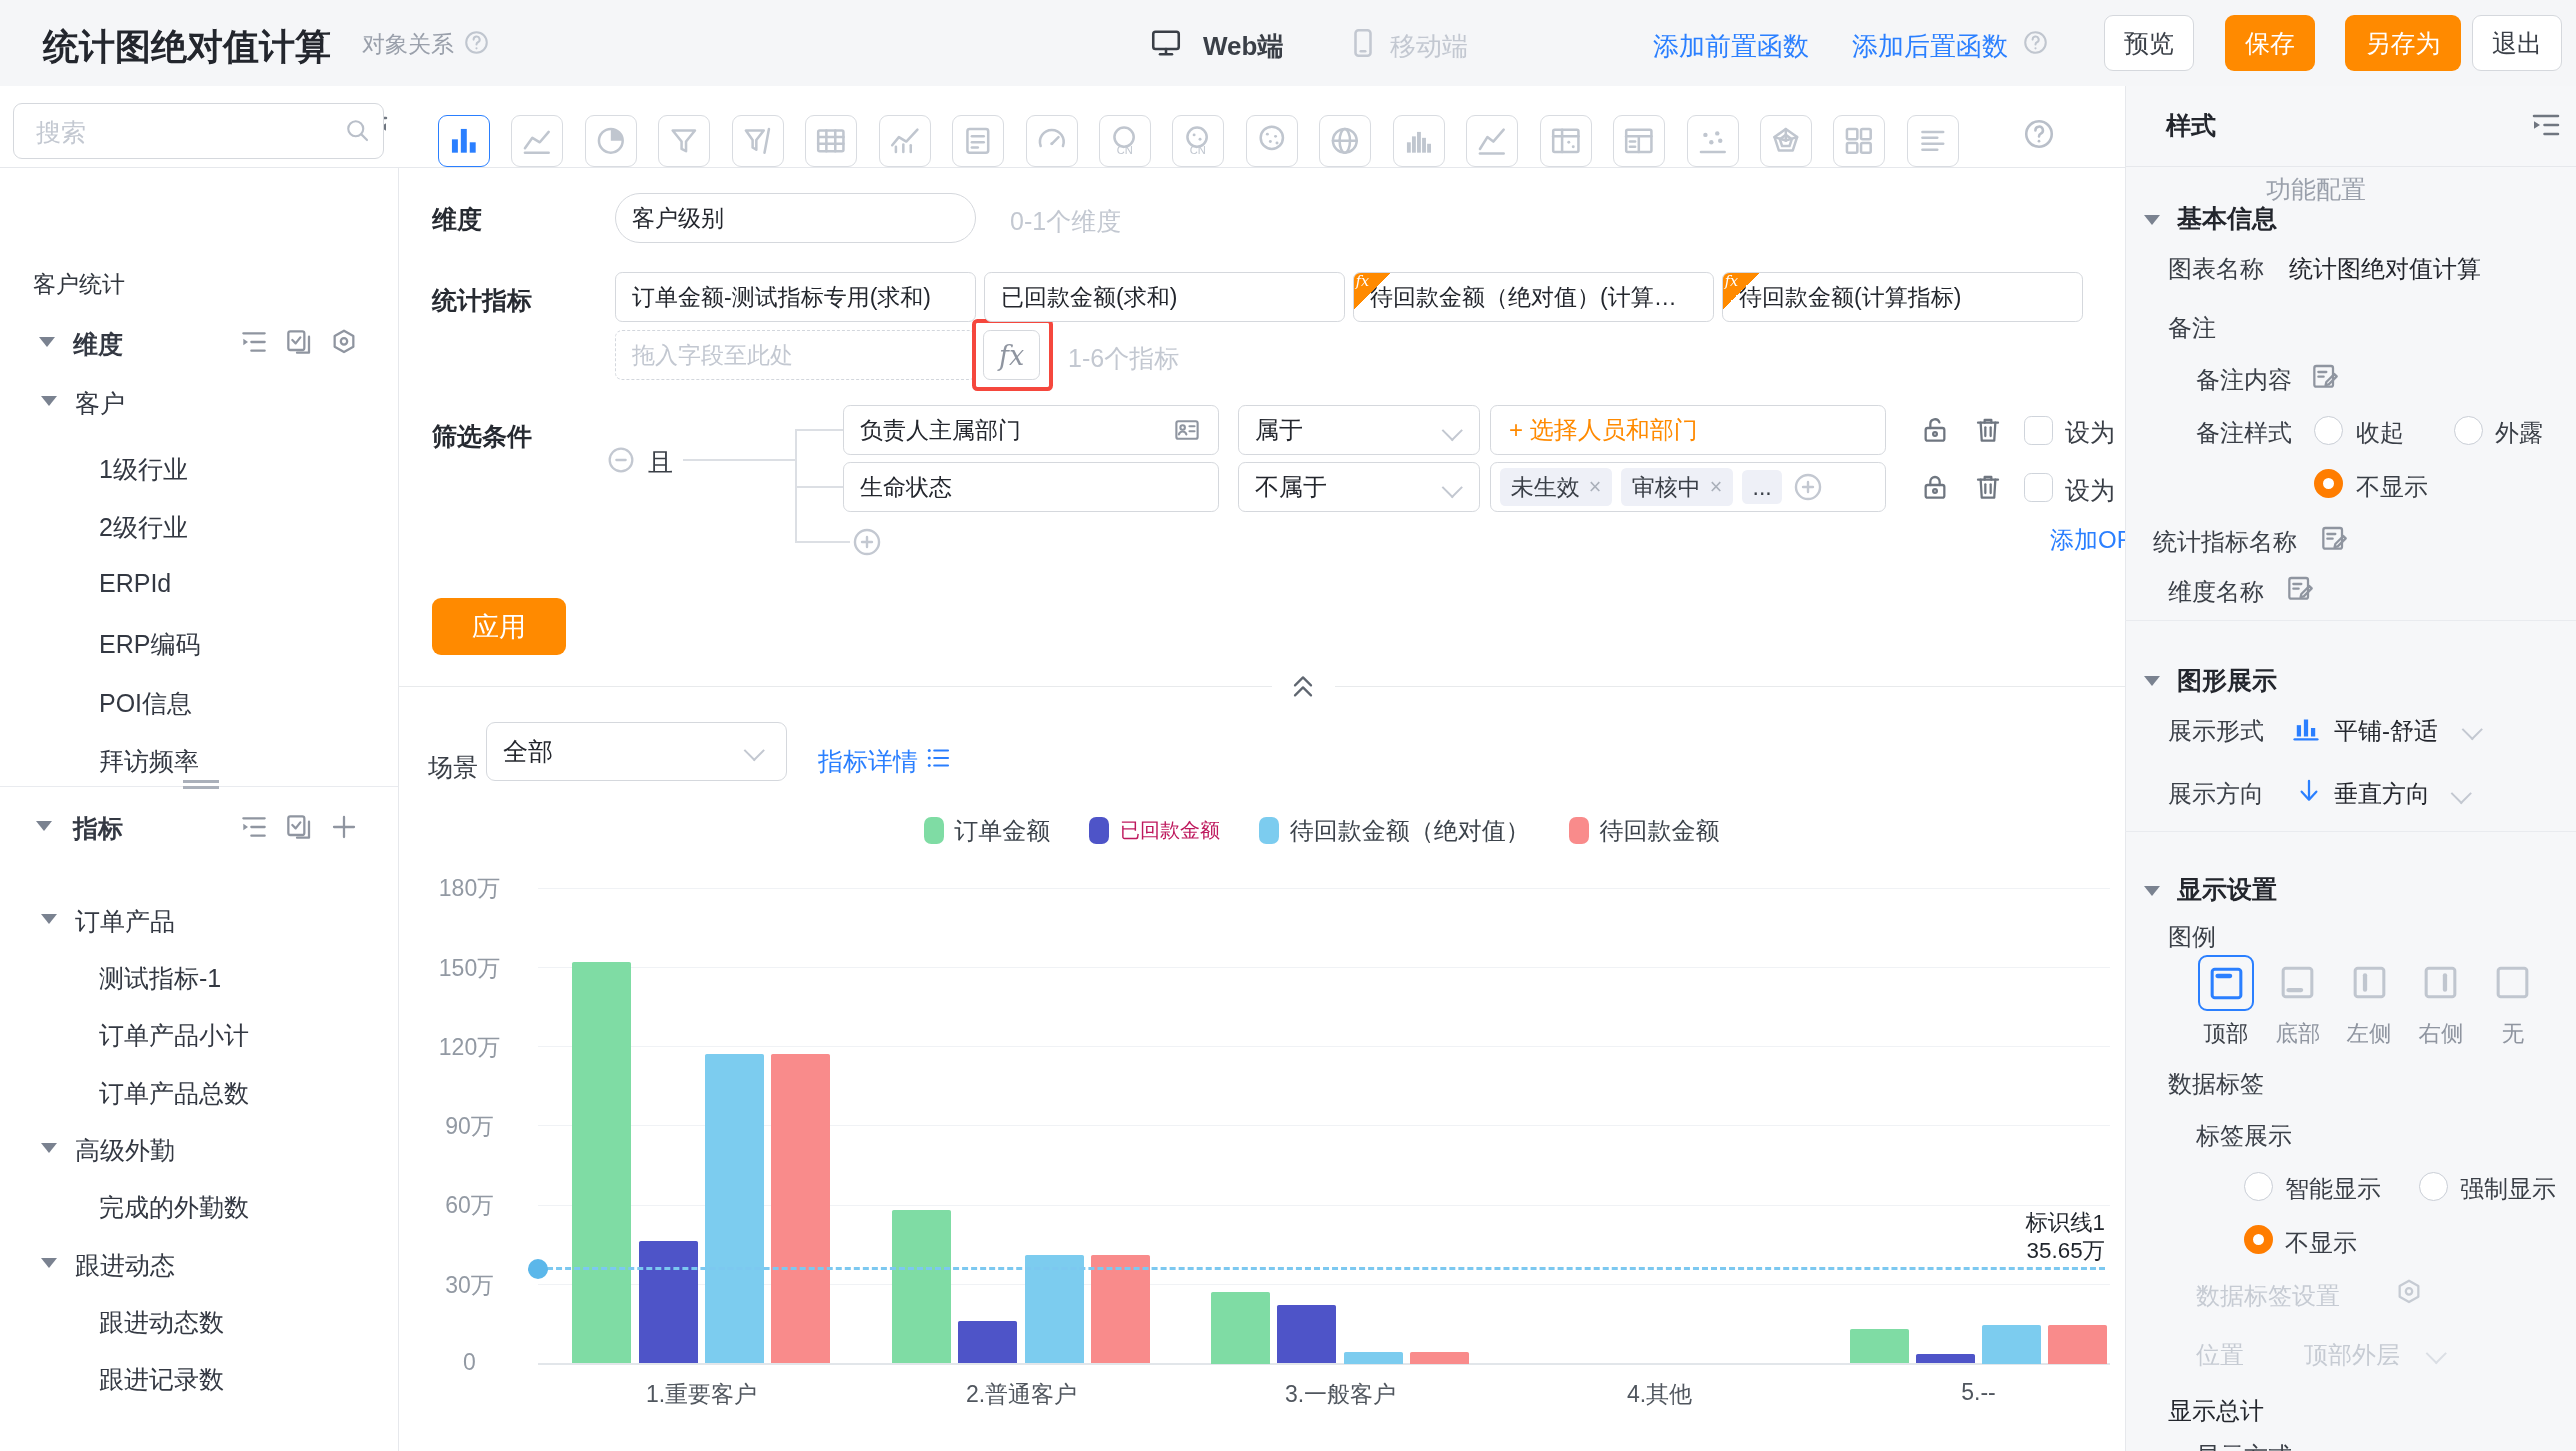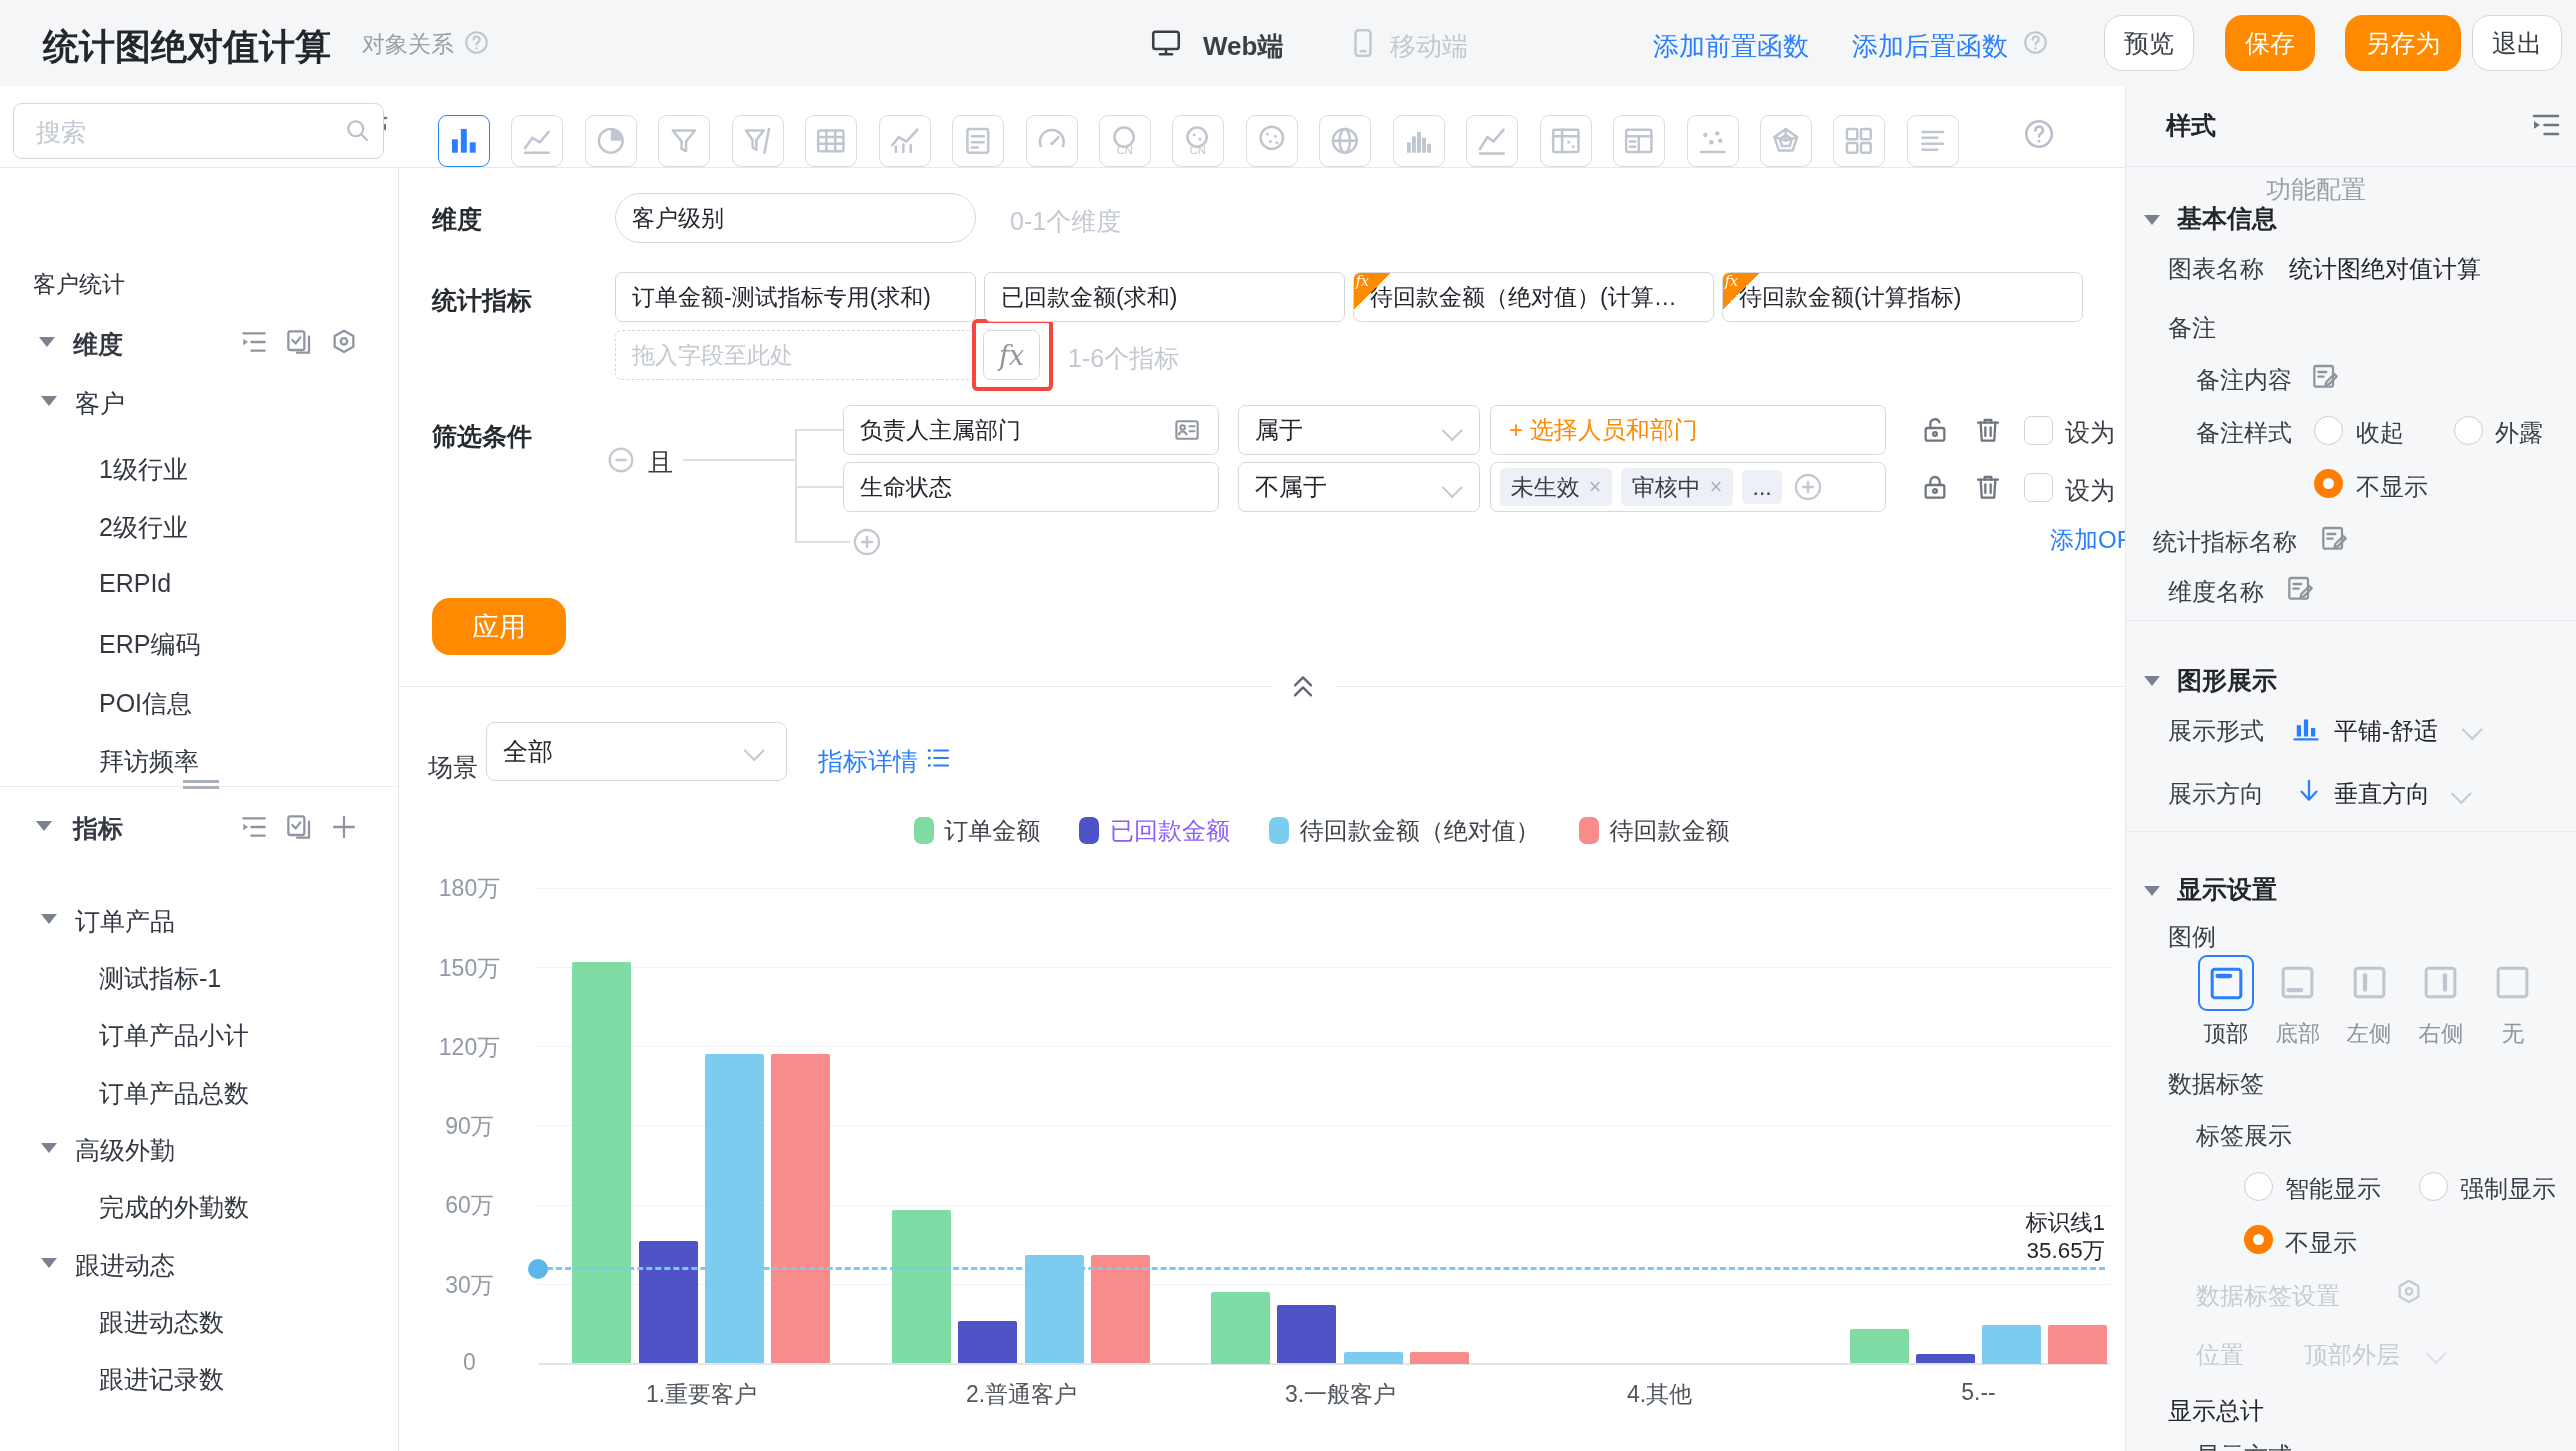--- a/index.html
+++ b/index.html
@@ -6,21 +6,21 @@
   html,body{margin:0;padding:0;background:#e9eaec;}
   .app{position:relative;width:2576px;height:1451px;background:#fff;overflow:hidden;
        font-family:"Liberation Sans","DejaVu Sans",sans-serif;color:#23262d;}
   .abs{position:absolute;}
   .txt{white-space:nowrap;}
   
   .header{left:0;top:0;width:2576px;height:86px;background:#f5f6f8;border-bottom:0.9px solid #e6e8ec;}
   .title{font-size:36px;font-weight:700;color:#23262d;}
   .gray{color:#9aa0ab;}
   .blue{color:#2a7fff;}
-  .btn{display:flex;align-items:center;justify-content:center;font-size:25px;border-radius:18px;height:56px;box-sizing:border-box;cursor:pointer;}
+  .btn{display:flex;align-items:center;justify-content:center;font-size:25px;border-radius:9px;height:56px;box-sizing:border-box;cursor:pointer;}
   .btn.ghost{background:#fff;border:0.9px solid #d5d8dd;color:#3a3f47;}
   .btn.orange{background:#ff8a00;color:#fff;border:none;}
   
   .sidebar{left:0;top:86px;width:398px;height:1365px;background:#fff;border-right:0.9px solid #e6e8ec;}
   .side-tab{font-size:25px;color:#8f95a0;}
   .side-tab.on{color:#23262d;font-weight:700;}
   .search{left:13.4px;top:103px;width:371px;height:56px;border:0.9px solid #d5d8dd;border-radius:9px;box-sizing:border-box;background:#fff;}
   .caret{width:0;height:0;border-left:8px solid transparent;border-right:8px solid transparent;border-top:10px solid #7a8290;}
   .treelbl{font-size:25px;color:#333842;}
   .ticon{width:32px;height:32px;color:#8f95a0;}
@@ -579,21 +579,21 @@
     </div>
     <div class="abs cbx" style="left:2024px;top:473px;"></div>
     <div class="abs txt" style="left:2065px;top:474px;font-size:25px;color:#3a3f47;">设为</div>
     <div class="abs" style="left:538px;top:811px;width:1567px;height:39px;display:flex;justify-content:center;align-items:center;gap:39px;">
       <div style="display: flex; align-items: center; gap: 10.7px;">
         <span style="width:20px;height:27px;border-radius:7.2px;background:#7fdca4;"></span>
         <span class="txt" style="font-size:24px;color:#3c434b;">订单金额</span>
       </div>
       <div style="display: flex; align-items: center; gap: 10.7px;">
         <span style="width:20px;height:27px;border-radius:7.2px;background:#4e54c8;"></span>
-        <span class="txt" style="font-size:24px;color:#8b5cf6;text-align:right;">已回款金额</span>
+        <span class="txt" style="font-size:20px;color:#be185d;text-align:right;">已回款金额</span>
       </div>
       <div style="display: flex; align-items: center; gap: 10.7px;">
         <span style="width:20px;height:27px;border-radius:7.2px;background:#7cccef;"></span>
         <span class="txt" style="font-size:24px;color:#3c434b;">待回款金额（绝对值）</span>
       </div>
       <div style="display: flex; align-items: center; gap: 10.7px;">
         <span style="width:20px;height:27px;border-radius:7.2px;background:#f98b8b;"></span>
         <span class="txt" style="font-size:24px;color:#3c434b;">待回款金额</span>
       </div>
     </div>

